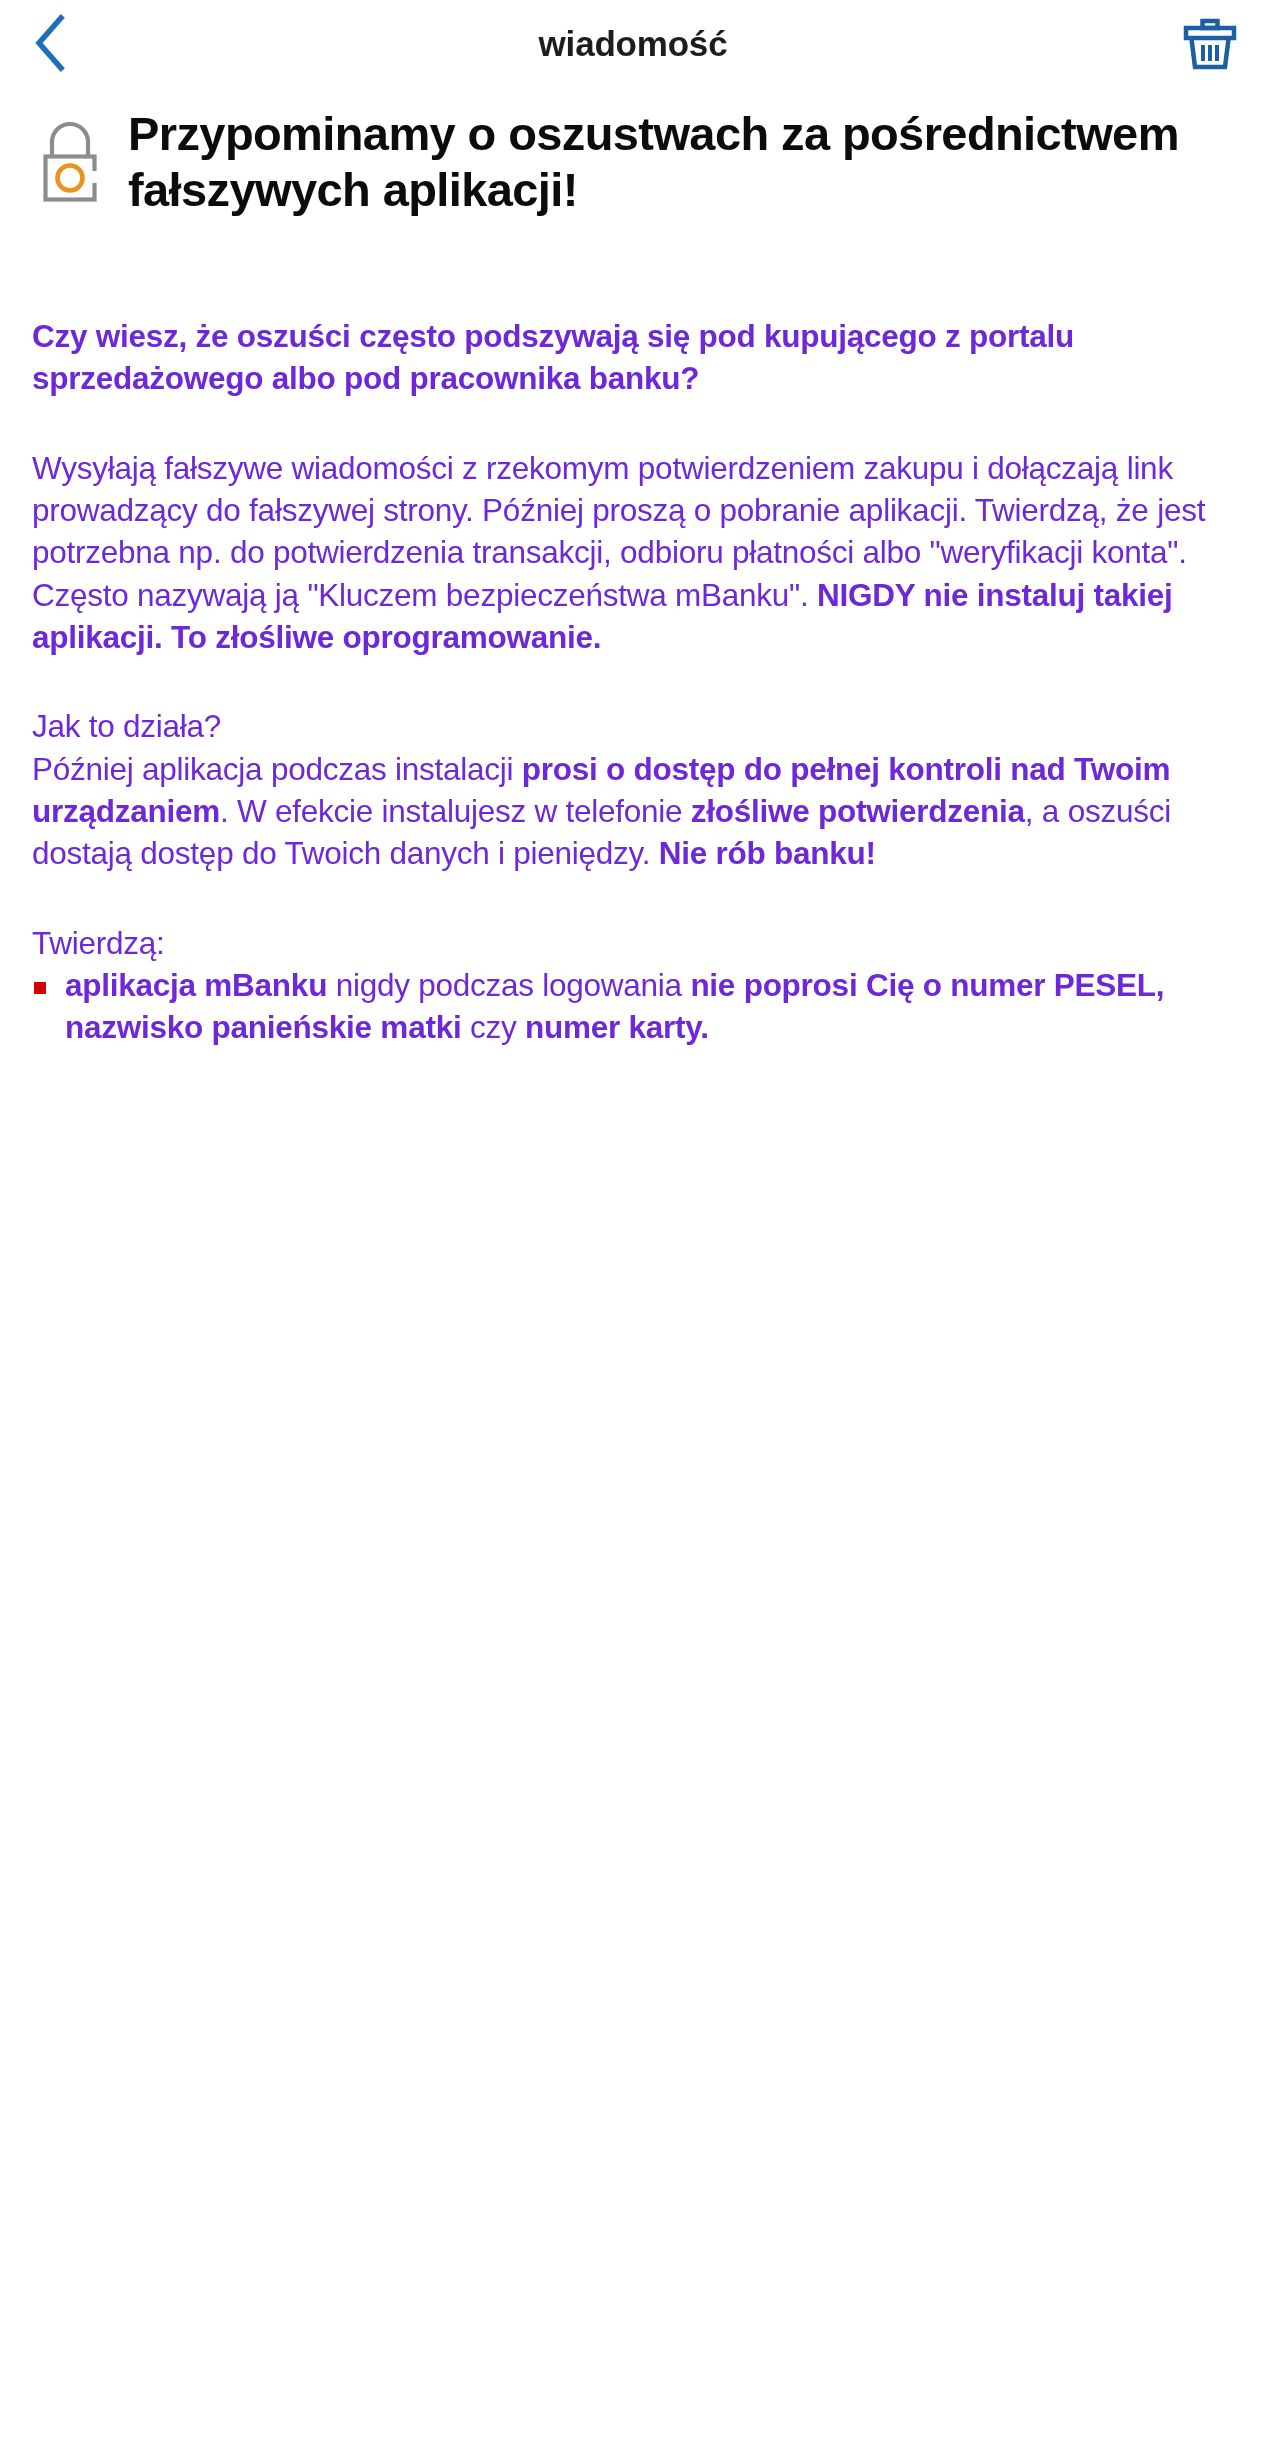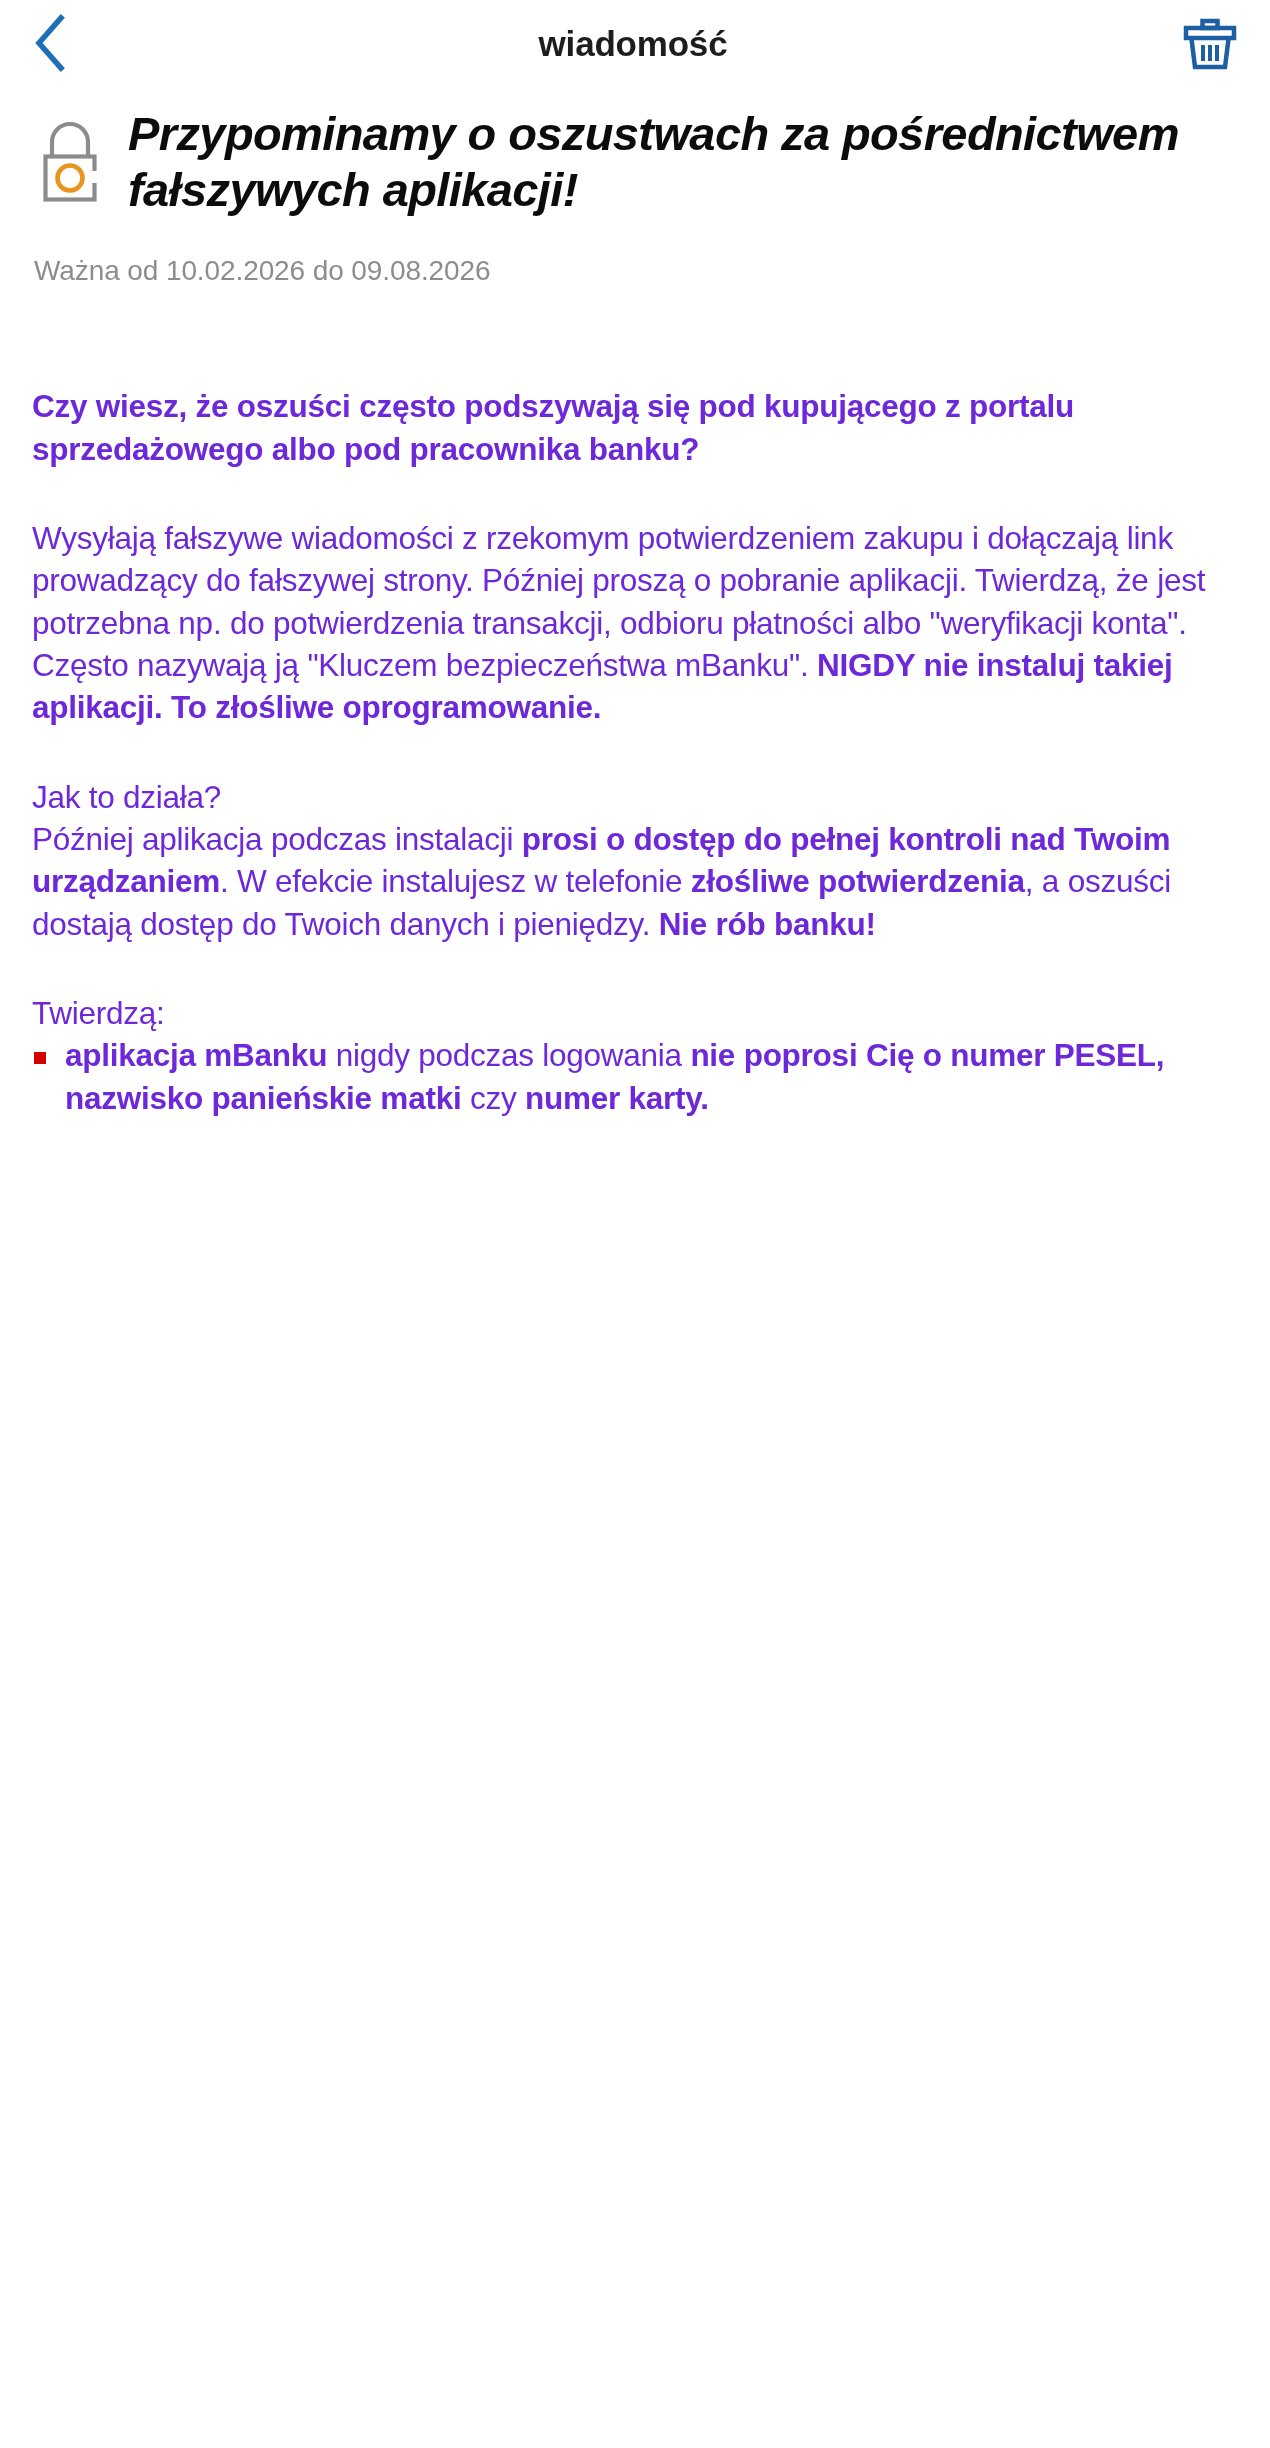--- a/index.html
+++ b/index.html
@@ -107,21 +107,20 @@
     background: none;
     border: none;
     flex: 0 0 auto;
   }
 
   
   .msg-head {
     display: flex;
     align-items: flex-start;
     padding: 18px 17px 0 34px;
-    font-style: italic;
   }
   .lock-icon {
     flex: 0 0 auto;
     width: 82px;
     padding-top: 10px;
   }
   .msg-title {
     flex: 1 1 auto;
     padding-left: 12px;
     font-size: 47px;
@@ -219,21 +218,20 @@
         <rect x="11.5" y="40.5" width="49" height="43" stroke="#8c8c8c" stroke-width="4.2" fill="none"></rect>
 
         <rect x="56.5" y="55" width="10" height="12" fill="#ffffff"></rect>
 
         <circle cx="36" cy="62" r="12.5" stroke="#e8941f" stroke-width="4.6" fill="none"></circle>
       </svg>
     </div>
     <h1 class="msg-title">Przypominamy o oszustwach za pośrednictwem fałszywych aplikacji!</h1>
   </div>
 
-  <div class="msg-dates">Ważna od 10.02.2026 do 09.08.2026</div>
 
   <div class="msg-body">
 
     <p class="b">Czy wiesz, że oszuści często podszywają się pod kupującego z portalu sprzedażowego albo pod pracownika banku?</p>
 
     <div class="para-gap"></div>
 
     <p>
       <span>Wysyłają fałszywe wiadomości z rzekomym potwierdzeniem zakupu i dołączają link prowadzący do fałszywej strony. Później proszą o pobranie aplikacji. Twierdzą, że jest potrzebna np. do potwierdzenia transakcji, odbioru płatności albo "weryfikacji konta". Często nazywają ją "Kluczem bezpieczeństwa mBanku". </span><span class="b">NIGDY nie instaluj takiej aplikacji. To złośliwe oprogramowanie.</span>
     </p>

